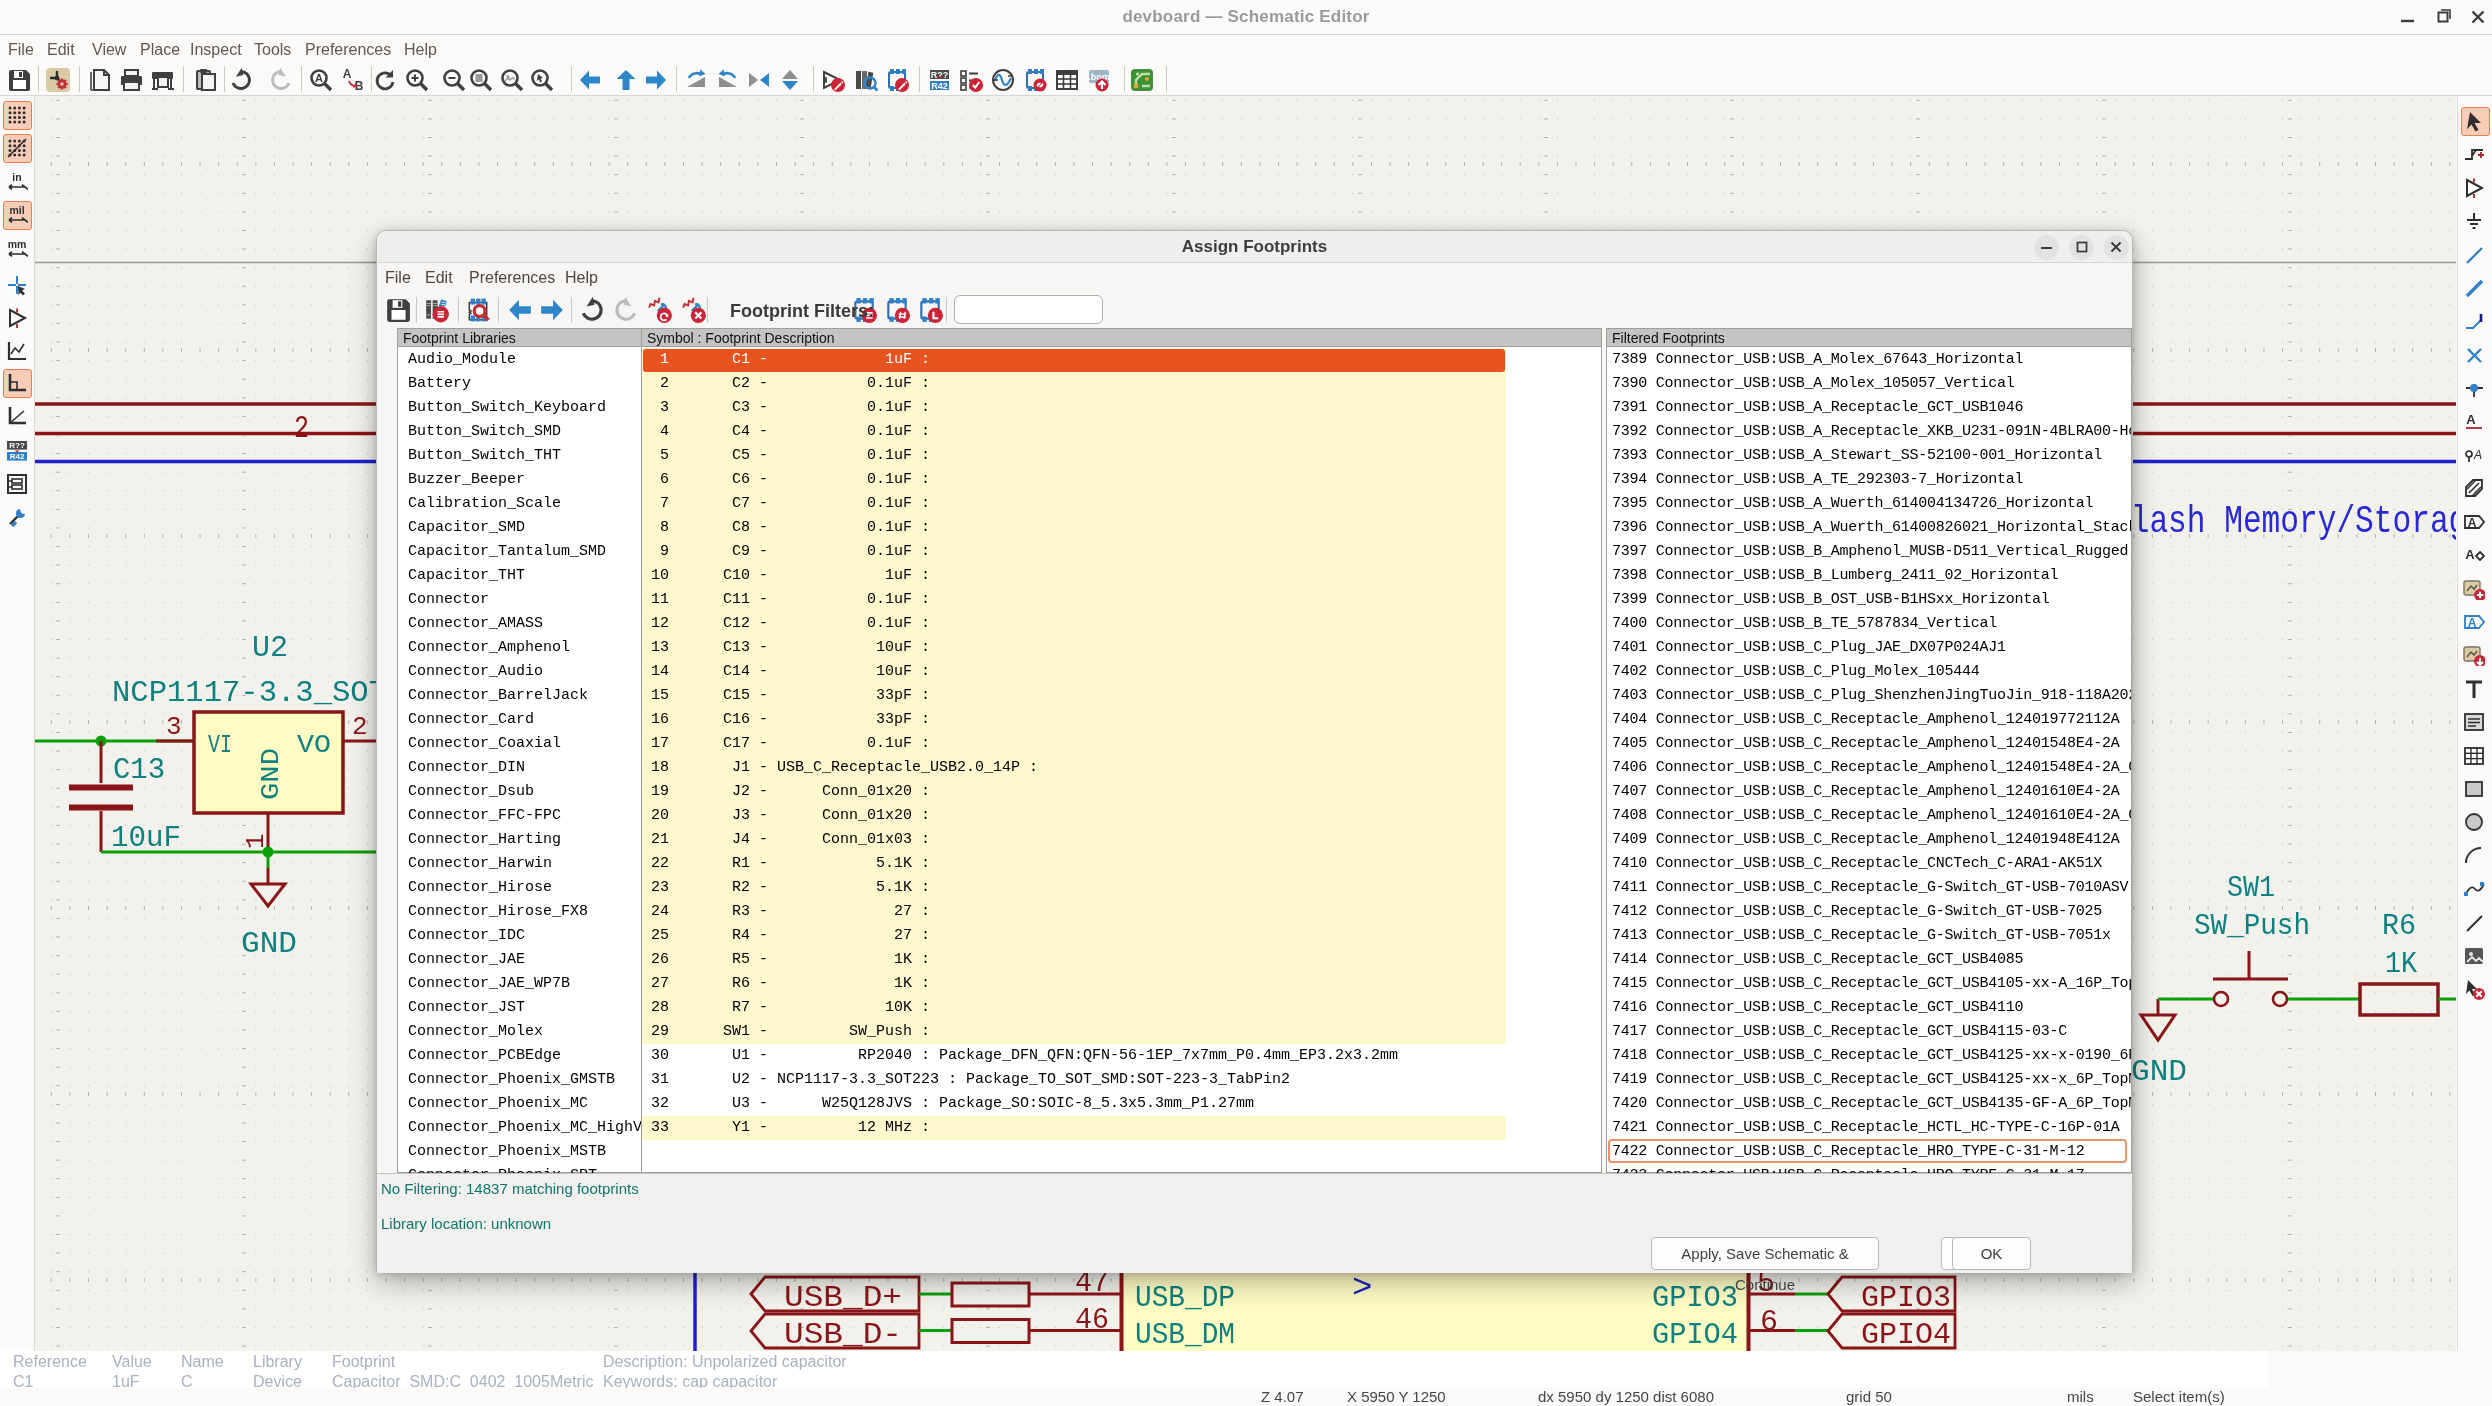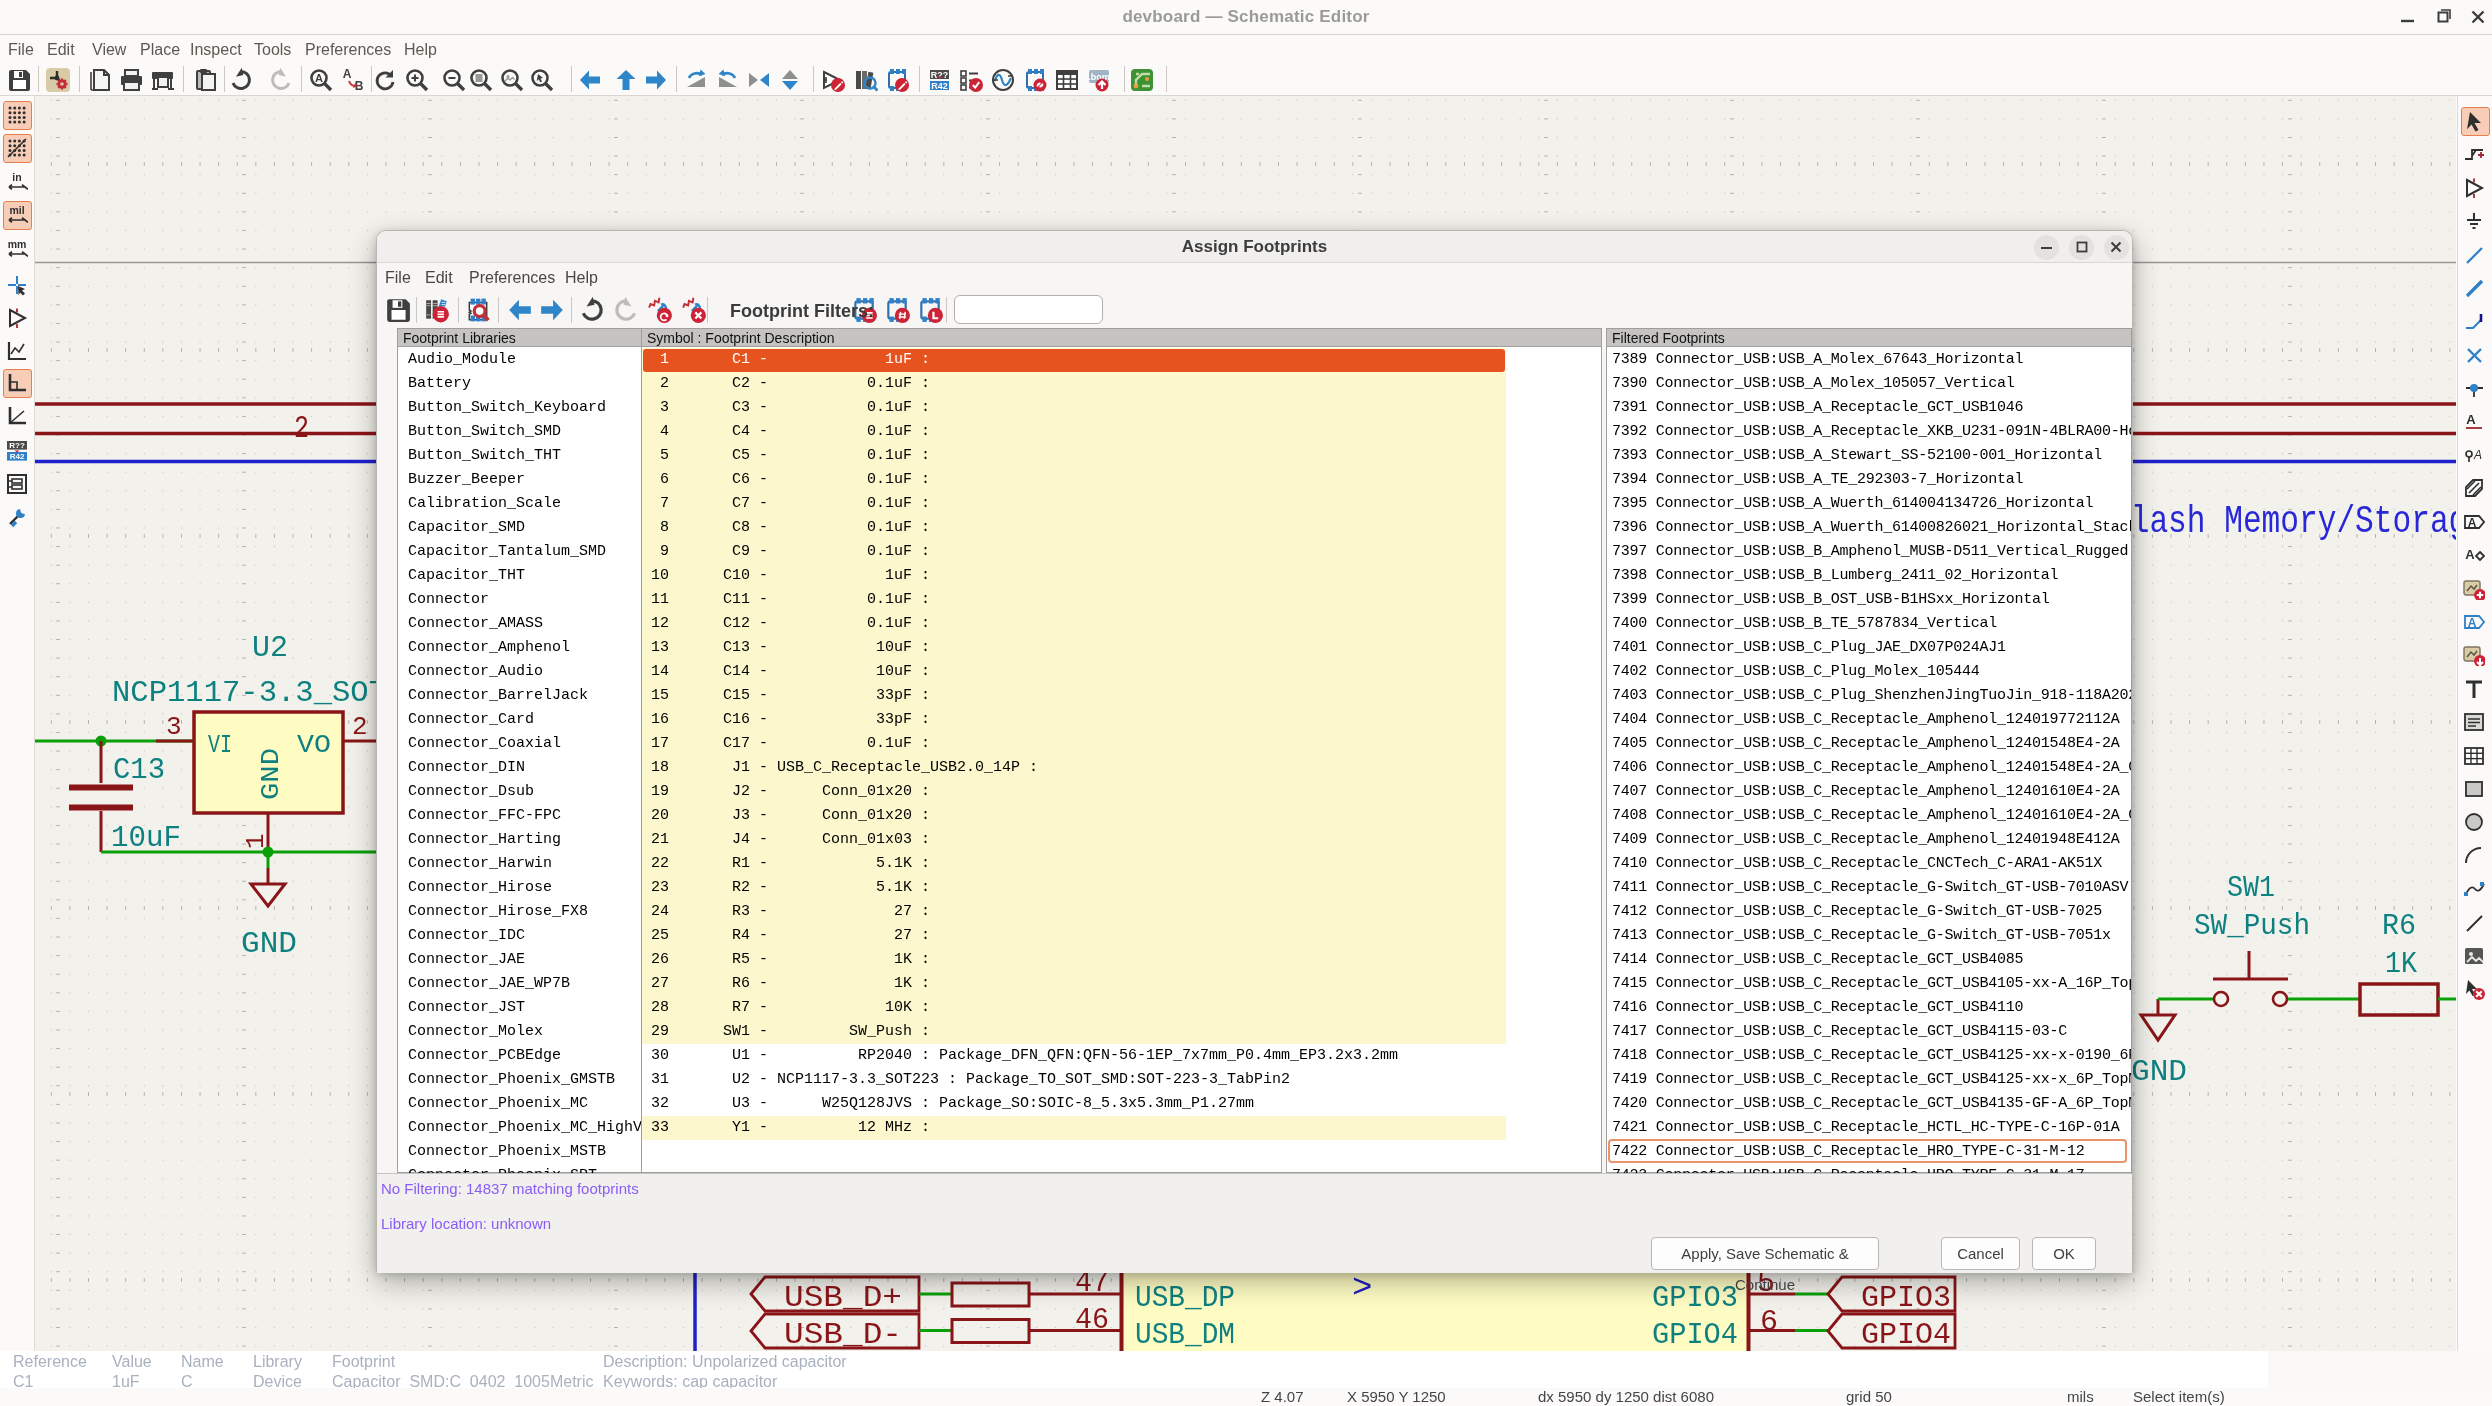--- a/index.html
+++ b/index.html
@@ -36,21 +36,21 @@
 #dtools{left:0;top:60px;width:100%;height:37px;}
 .dsep{position:absolute;top:66px;width:1px;height:26px;background:#cac8c5;}
 #ffilters{font-size:18px;font-weight:bold;color:#3a3a3a;}
 #filterbox{left:577px;top:64px;width:149px;height:29px;background:#fff;border:1px solid #b3afab;border-radius:6px;}
 .panel{position:absolute;top:97px;height:845px;background:#fff;border:1px solid #a09e9b;}
 .phead{position:absolute;left:0;top:0;width:100%;height:18px;background:#c5c4c2;border-bottom:1px solid #a09e9b;
  font-size:14px;color:#111;padding-left:5px;line-height:18px;white-space:pre;overflow:hidden;}
 .plist{position:absolute;font-size:15px;line-height:24px;color:#000;white-space:pre;overflow:hidden;}
 
 #dfoot{left:0;top:942px;width:100%;height:100px;background:#f1f0ee;border-top:1px solid #c6c4c1;}
-#dfoot .msg{position:absolute;left:4px;font-size:15px;color:#8b5cf6;}
+#dfoot .msg{position:absolute;left:4px;font-size:15px;color:#0f766e;}
 .dbtn{position:absolute;top:63px;height:33px;background:#fdfdfd;border:1px solid #b9b7b4;border-radius:4px;
  font-size:15px;color:#3f3f3f;text-align:center;}
 </style></head><body>
 <div id="titlebar" class="abs"></div>
 <div id="title-text" class="abs">devboard — Schematic Editor</div>
 <svg class="abs" style="left:2398px;top:9px" width="20" height="16" viewBox="0 0 20 16">
     <path d="M3 12 h13" stroke="#3c3c3c" stroke-width="2.4"></path>
   </svg>
 <svg class="abs" style="left:2434px;top:8px" width="18" height="18" viewBox="0 0 18 18">
     <rect x="4.5" y="4.5" width="9" height="9" fill="none" stroke="#3c3c3c" stroke-width="2"></rect>
@@ -853,14 +853,14 @@
 7421 Connector_USB:USB_C_Receptacle_HCTL_HC-TYPE-C-16P-01A
 7422 Connector_USB:USB_C_Receptacle_HRO_TYPE-C-31-M-12
 7423 Connector_USB:USB_C_Receptacle_HRO_TYPE-C-31-M-17</pre>
       <div class="abs" style="left:1px;top:810px;width:519px;height:24px;border:2px solid #e8936b;border-radius:4px"></div>
     </div>
     <div id="dfoot" class="abs">
       <div class="msg" style="top:6px">No Filtering: 14837 matching footprints</div>
       <div class="msg" style="top:41px">Library location: unknown</div>
       <div class="dbtn" style="left:1274px;width:228px;line-height:31px">Apply, Save Schematic &amp; Continue</div>
       <div class="dbtn" style="left:1564px;width:79px;line-height:31px">Cancel</div>
-      <div class="dbtn" style="left:1655px;width:64px;line-height:31px">OK</div>
+      <div class="dbtn" style="left:1575px;width:79px;line-height:31px">OK</div>
     </div>
   </div>
 </body></html>

